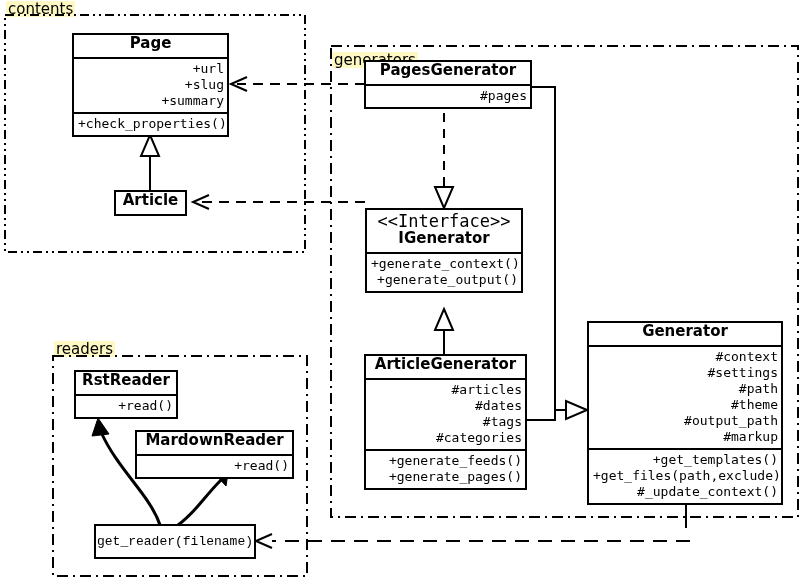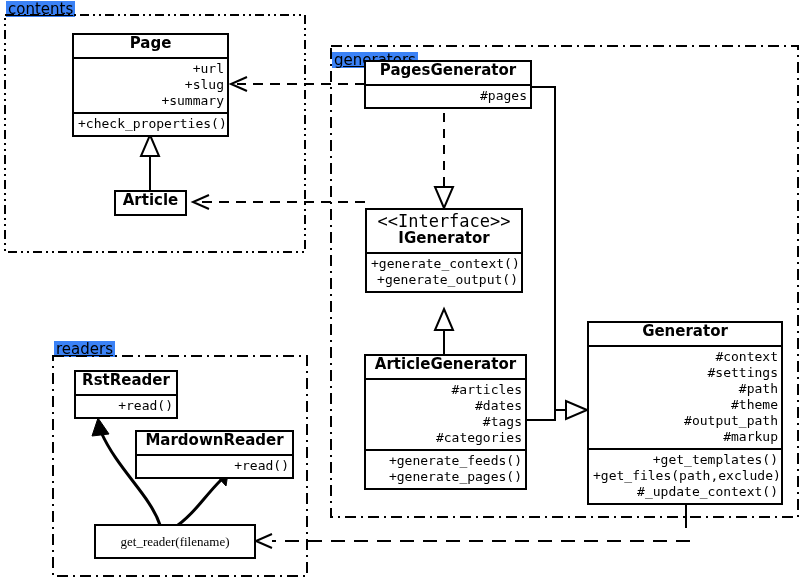--- a/index.html
+++ b/index.html
@@ -13,25 +13,24 @@
     height: 579px;
     background: #ffffff;
     font-family: "DejaVu Sans", sans-serif;
     overflow: hidden;
   }
   .pkg-label {
     position: absolute;
     font-family: "DejaVu Sans", sans-serif;
     font-size: 15px;
     color: #000;
-    background: #3b82f6;
+    background: #fef9c3;
     padding: 0 2px;
     white-space: nowrap;
     line-height: 16px;
-    text-decoration: underline;
   }
   
   #wires {
     position: absolute;
     left: 0; top: 0;
     width: 803px;
     height: 579px;
     pointer-events: none;
   }
   
@@ -74,21 +73,21 @@
   }
   .cls-attrs div, .cls-ops div { line-height: 16px; }
   .plainbox {
     position: absolute;
     box-sizing: border-box;
     border: 2px solid #000;
     background: #ffffff;
     display: flex;
     align-items: center;
     justify-content: center;
-    font-family: Liberation Serif, serif;
+    font-family: Liberation Mono, monospace;
     font-size: 13px;
     color: #000;
     white-space: nowrap;
   }
 </style>
 </head>
 <body>
 
 <div id="canvas">
 

